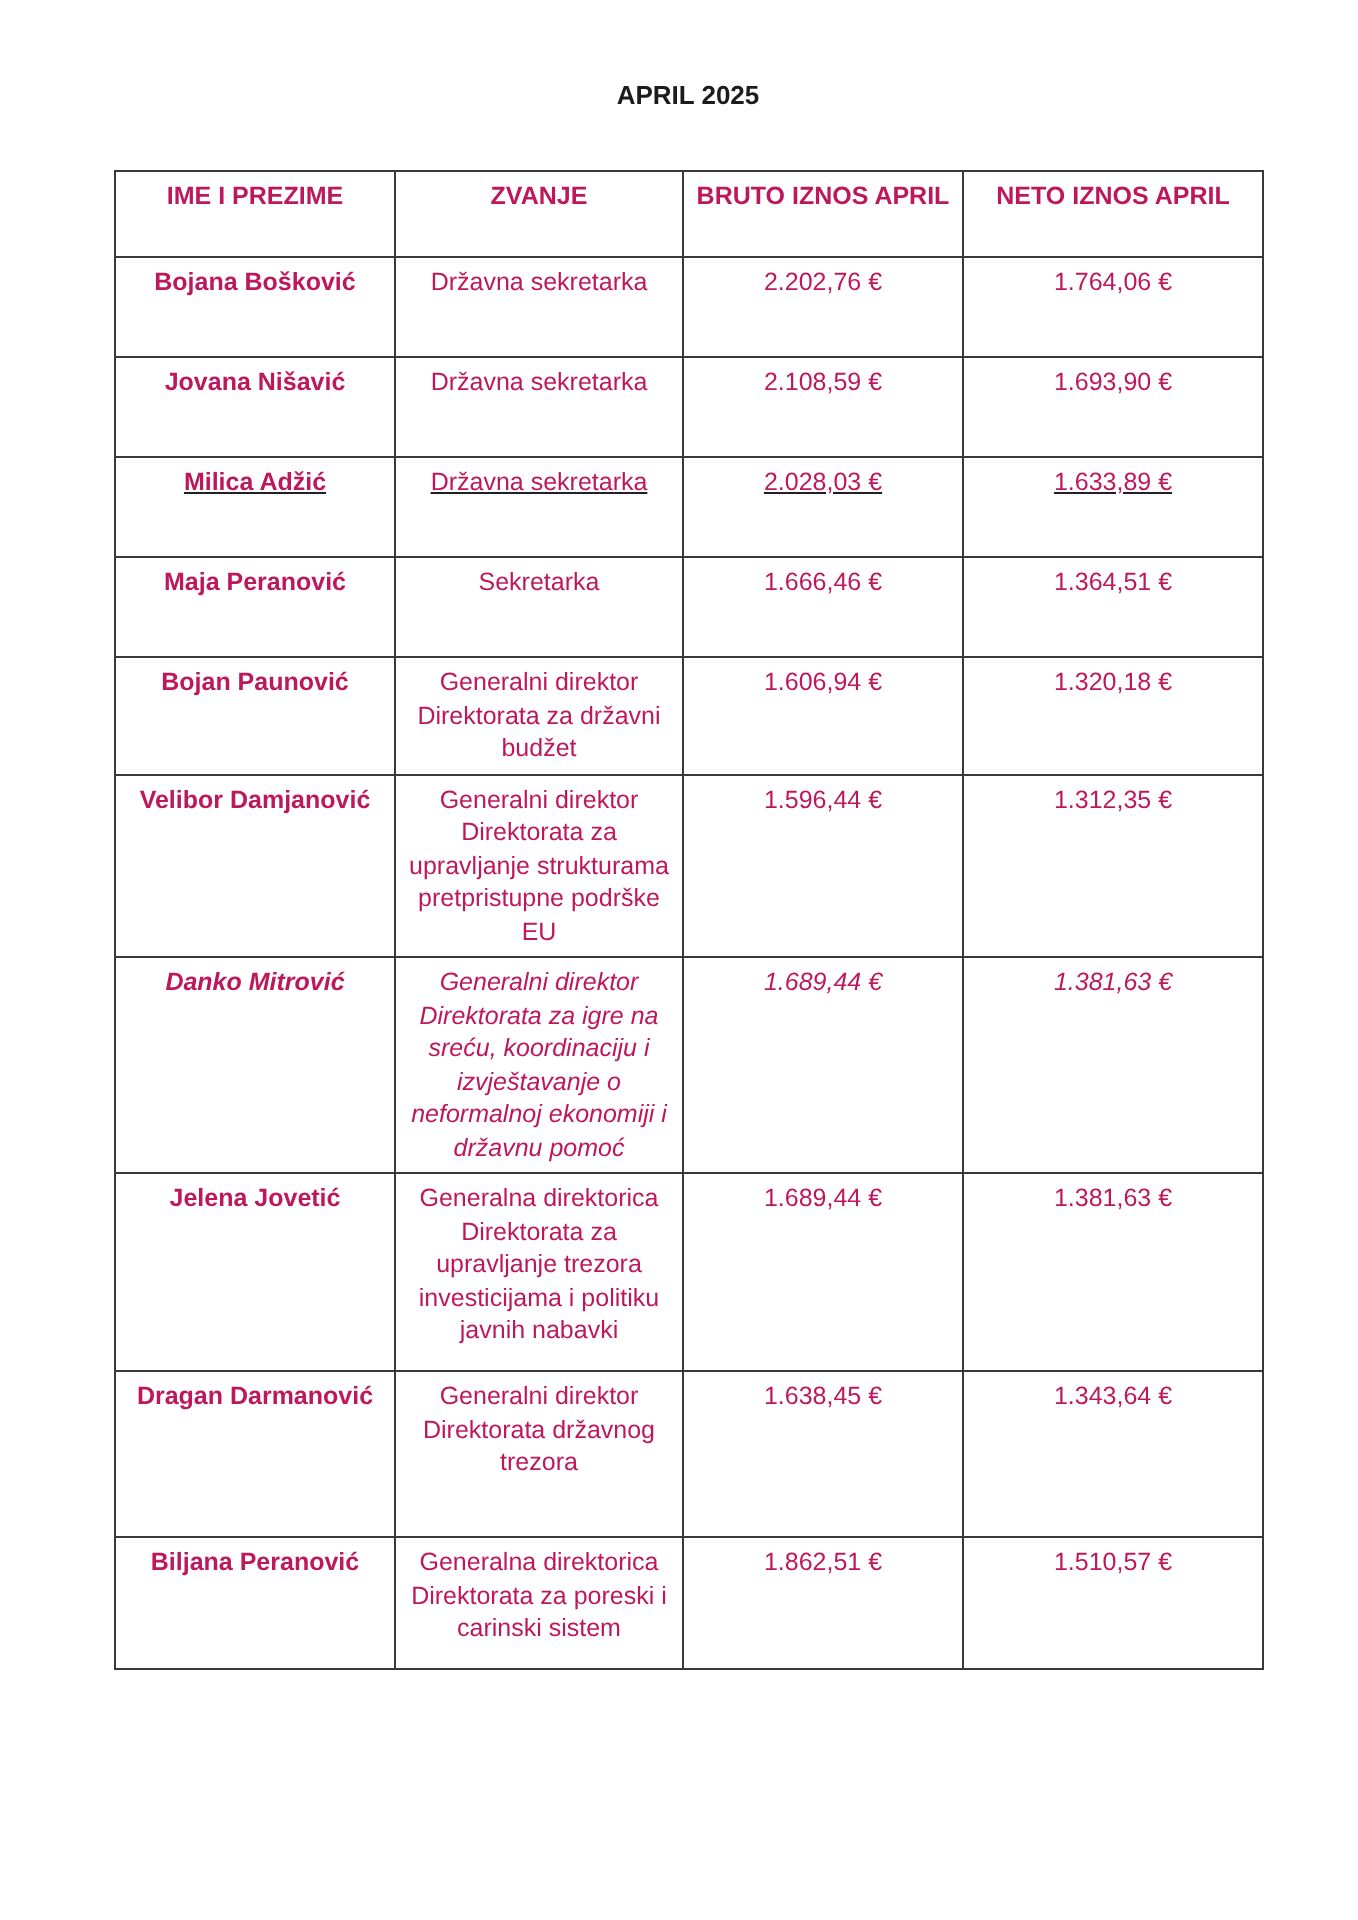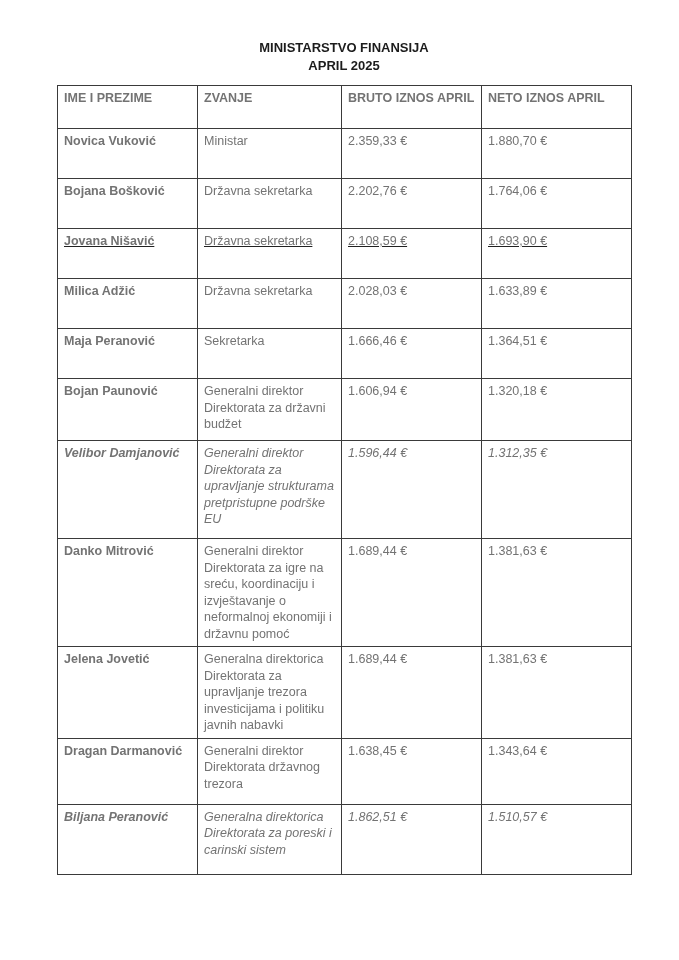--- a/index.html
+++ b/index.html
@@ -28,25 +28,25 @@
     left: 57px;
     top: 85px;
     width: 574px;
     border-collapse: collapse;
     table-layout: fixed;
   }
   .salary-table th,
   .salary-table td {
     border: 1.5px solid #3a3a3a;
     vertical-align: top;
-    text-align: left;
+    text-align: center;
     padding: 4px 6px;
     font-size: 12.5px;
     line-height: 16.5px;
-    color: #737373;
+    color: #be185d;
     overflow: hidden;
     margin-top: 24px;
   }
   .salary-table th {
     font-weight: bold;
     font-size: 12.5px;
   }
   .salary-table td.name-cell {
     font-weight: bold;
   }
@@ -64,46 +64,39 @@
   .salary-table tbody tr:nth-child(11) { height: 70px; font-style: italic; }
   col.c-name   { width: 140px; }
   col.c-zvanje { width: 144px; }
   col.c-bruto  { width: 140px; }
   col.c-neto   { width: 150px; }
 </style>
 </head>
 <body>
 
 <div class="doc-title">
-  <div>MINISTARSTVO FINANSIJA</div>
   <div>APRIL 2025</div>
 </div>
 
 <table class="salary-table">
   <colgroup>
     <col class="c-name">
       <col class="c-zvanje">
       <col class="c-bruto">
       <col class="c-neto">
   </colgroup>
   <thead>
     <tr>
       <th>IME I PREZIME</th>
       <th>ZVANJE</th>
       <th>BRUTO IZNOS APRIL</th>
       <th>NETO IZNOS APRIL</th>
     </tr>
   </thead>
   <tbody>
-    <tr>
-      <td class="name-cell">Novica Vuković</td>
-      <td>Ministar</td>
-      <td>2.359,33 €</td>
-      <td>1.880,70 €</td>
-    </tr>
     <tr>
       <td class="name-cell">Bojana Bošković</td>
       <td>Državna sekretarka</td>
       <td>2.202,76 €</td>
       <td>1.764,06 €</td>
     </tr>
     <tr>
       <td class="name-cell">Jovana Nišavić</td>
       <td>Državna sekretarka</td>
       <td>2.108,59 €</td>

